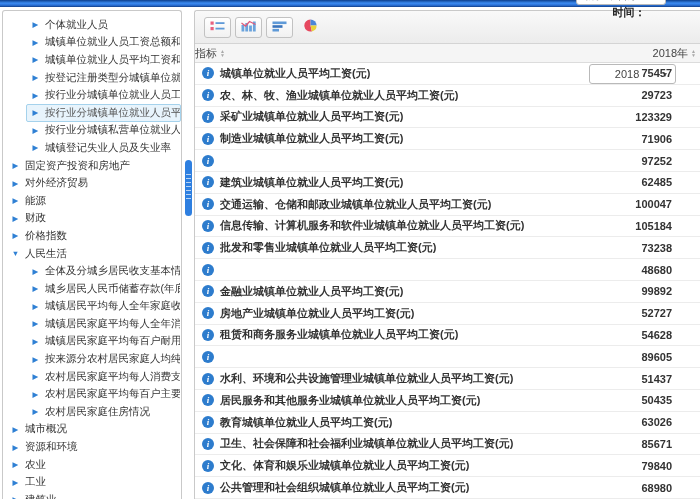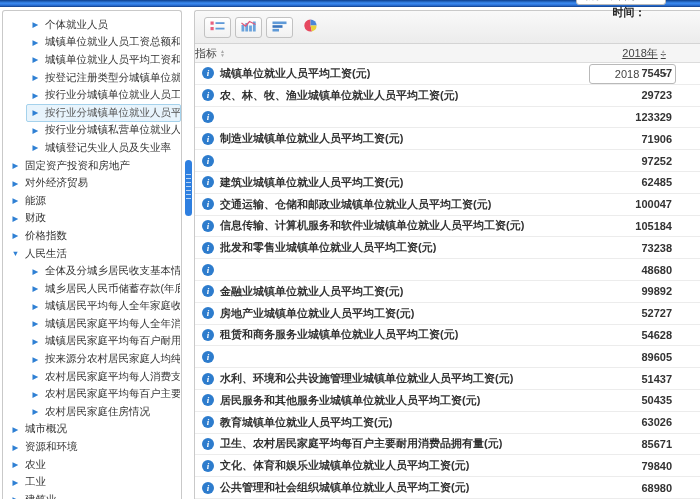--- a/index.html
+++ b/index.html
@@ -49,21 +49,21 @@
     color: #444; cursor: pointer; }
   .dd-region { width: 90px; margin-right: 22px; }
   .dd-time { width: 87px; margin-top: 44px; }
   .dd-val { flex: 1; text-align: center; overflow: hidden; white-space: nowrap; font-size: 11px; }
   .dd-caret { font-size: 7px; color: #666; margin-left: 3px; flex: none; }
 
   .thead { height: 19px; flex: none; background: #f5f5f5; border-bottom: 1px solid #dcdcdc;
     display: flex; align-items: center; font-size: 11px; color: #444; }
   .th-ind { flex: 1; display: flex; align-items: center; gap: 3px; }
   .th-year { width: 108px; flex: none; display: flex; align-items: center;
-    justify-content: center; gap: 3px; padding-right: 4px; text-decoration: underline; }
+    justify-content: flex-end; gap: 3px; padding-right: 4px; }
   .sort-icon { display: inline-flex; flex-direction: column; align-items: center;
     color: #a9a9a9; font-size: 5px; }
   .sort-icon span { line-height: 4px; }
 
   .tbody { flex: 1; overflow: hidden; }
   .t-row { height: 21.8px; display: flex; align-items: center;
     border-bottom: 1px solid #ececec; font-size: 11px; font-weight: 700; color: #333; }
   .row-ind { flex: 1; display: flex; align-items: center; gap: 6px; padding-left: 7px;
     overflow: hidden; white-space: nowrap; }
   .info-icon { width: 12px; height: 12px; flex: none; border-radius: 50%; background: #2d7ccd;
@@ -362,20 +362,21 @@
     <div class="row-ind">
       <span class="info-icon">i</span>
       <span class="label">农、林、牧、渔业城镇单位就业人员平均工资(元)</span>
     </div>
     <div class="row-val">29723</div>
   </div>
 
   <div class="t-row">
     <div class="row-ind">
       <span class="info-icon">i</span>
+      <span class="label">采矿业城镇单位就业人员平均工资(元)</span>
     </div>
     <div class="row-val">123329</div>
   </div>
 
   <div class="t-row">
     <div class="row-ind">
       <span class="info-icon">i</span>
       <span class="label">制造业城镇单位就业人员平均工资(元)</span>
     </div>
     <div class="row-val">71906</div>
@@ -478,21 +479,21 @@
     <div class="row-ind">
       <span class="info-icon">i</span>
       <span class="label">教育城镇单位就业人员平均工资(元)</span>
     </div>
     <div class="row-val">63026</div>
   </div>
 
   <div class="t-row">
     <div class="row-ind">
       <span class="info-icon">i</span>
-      <span class="label">卫生、农村居民家庭平均每百户主要耐用消费品拥有量(元)</span>
+      <span class="label">卫生、社会保障和社会福利业城镇单位就业人员平均工资(元)</span>
     </div>
     <div class="row-val">85671</div>
   </div>
 
   <div class="t-row">
     <div class="row-ind">
       <span class="info-icon">i</span>
       <span class="label">文化、体育和娱乐业城镇单位就业人员平均工资(元)</span>
     </div>
     <div class="row-val">79840</div>

